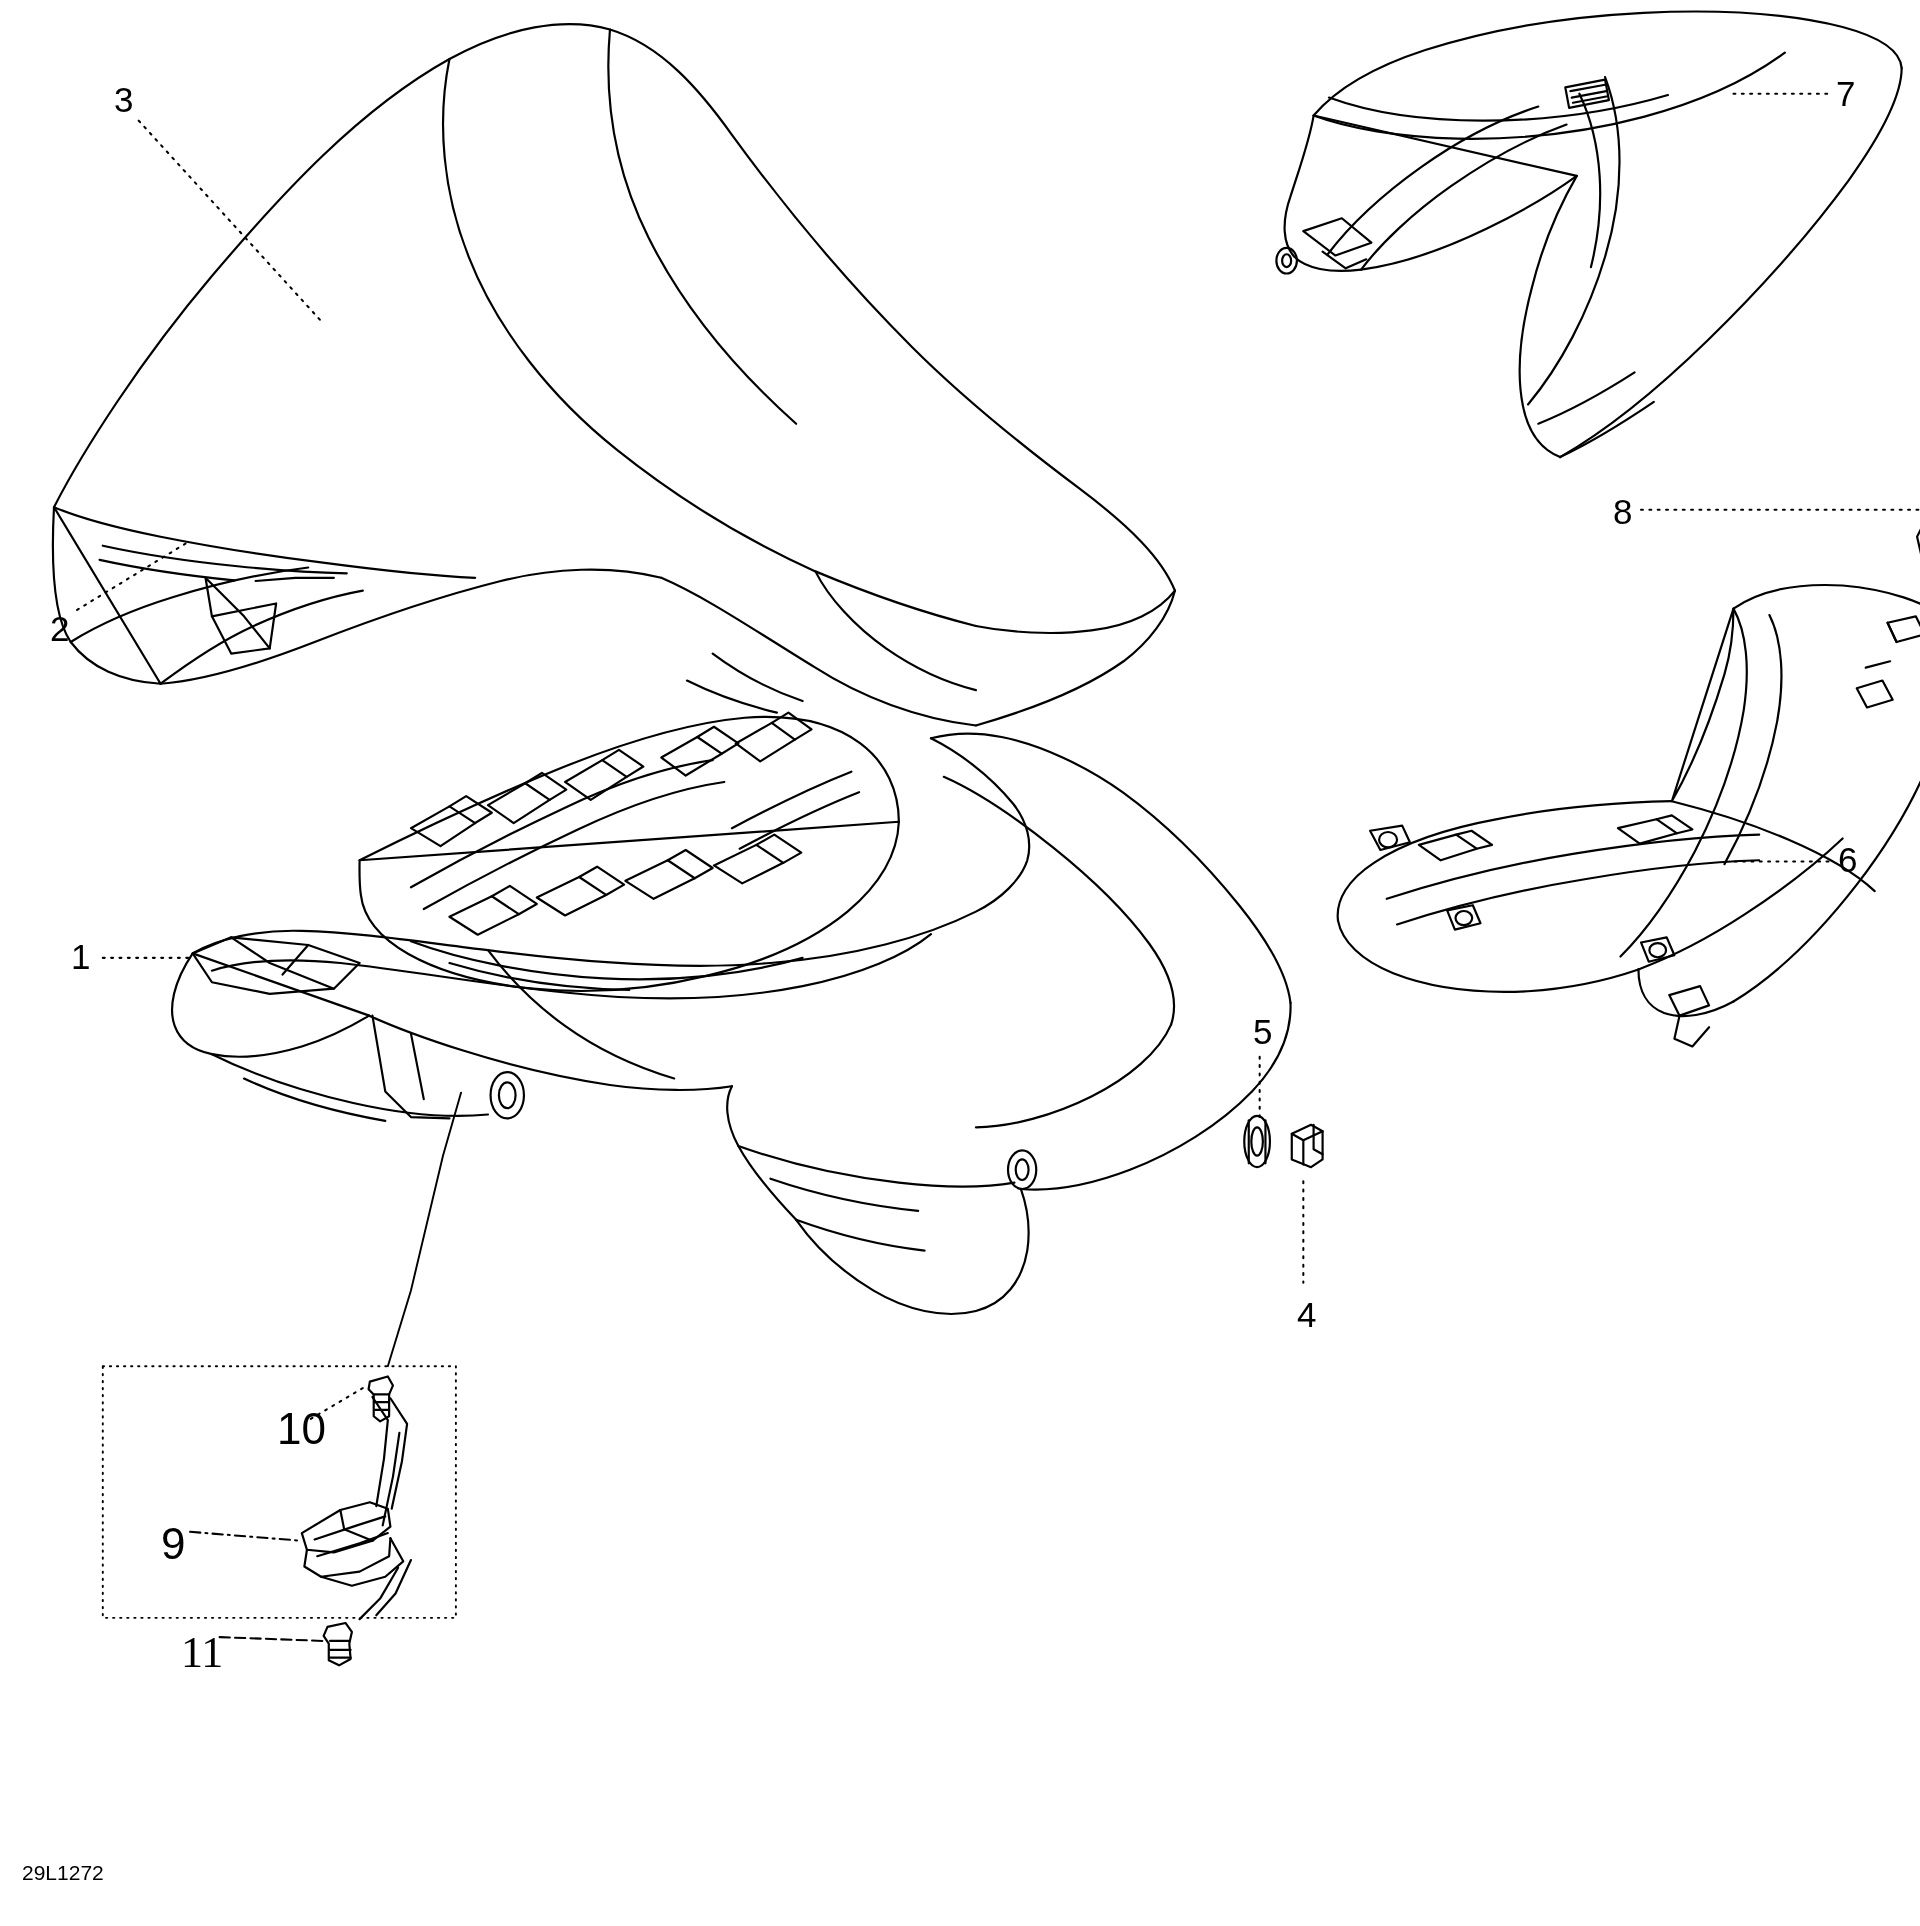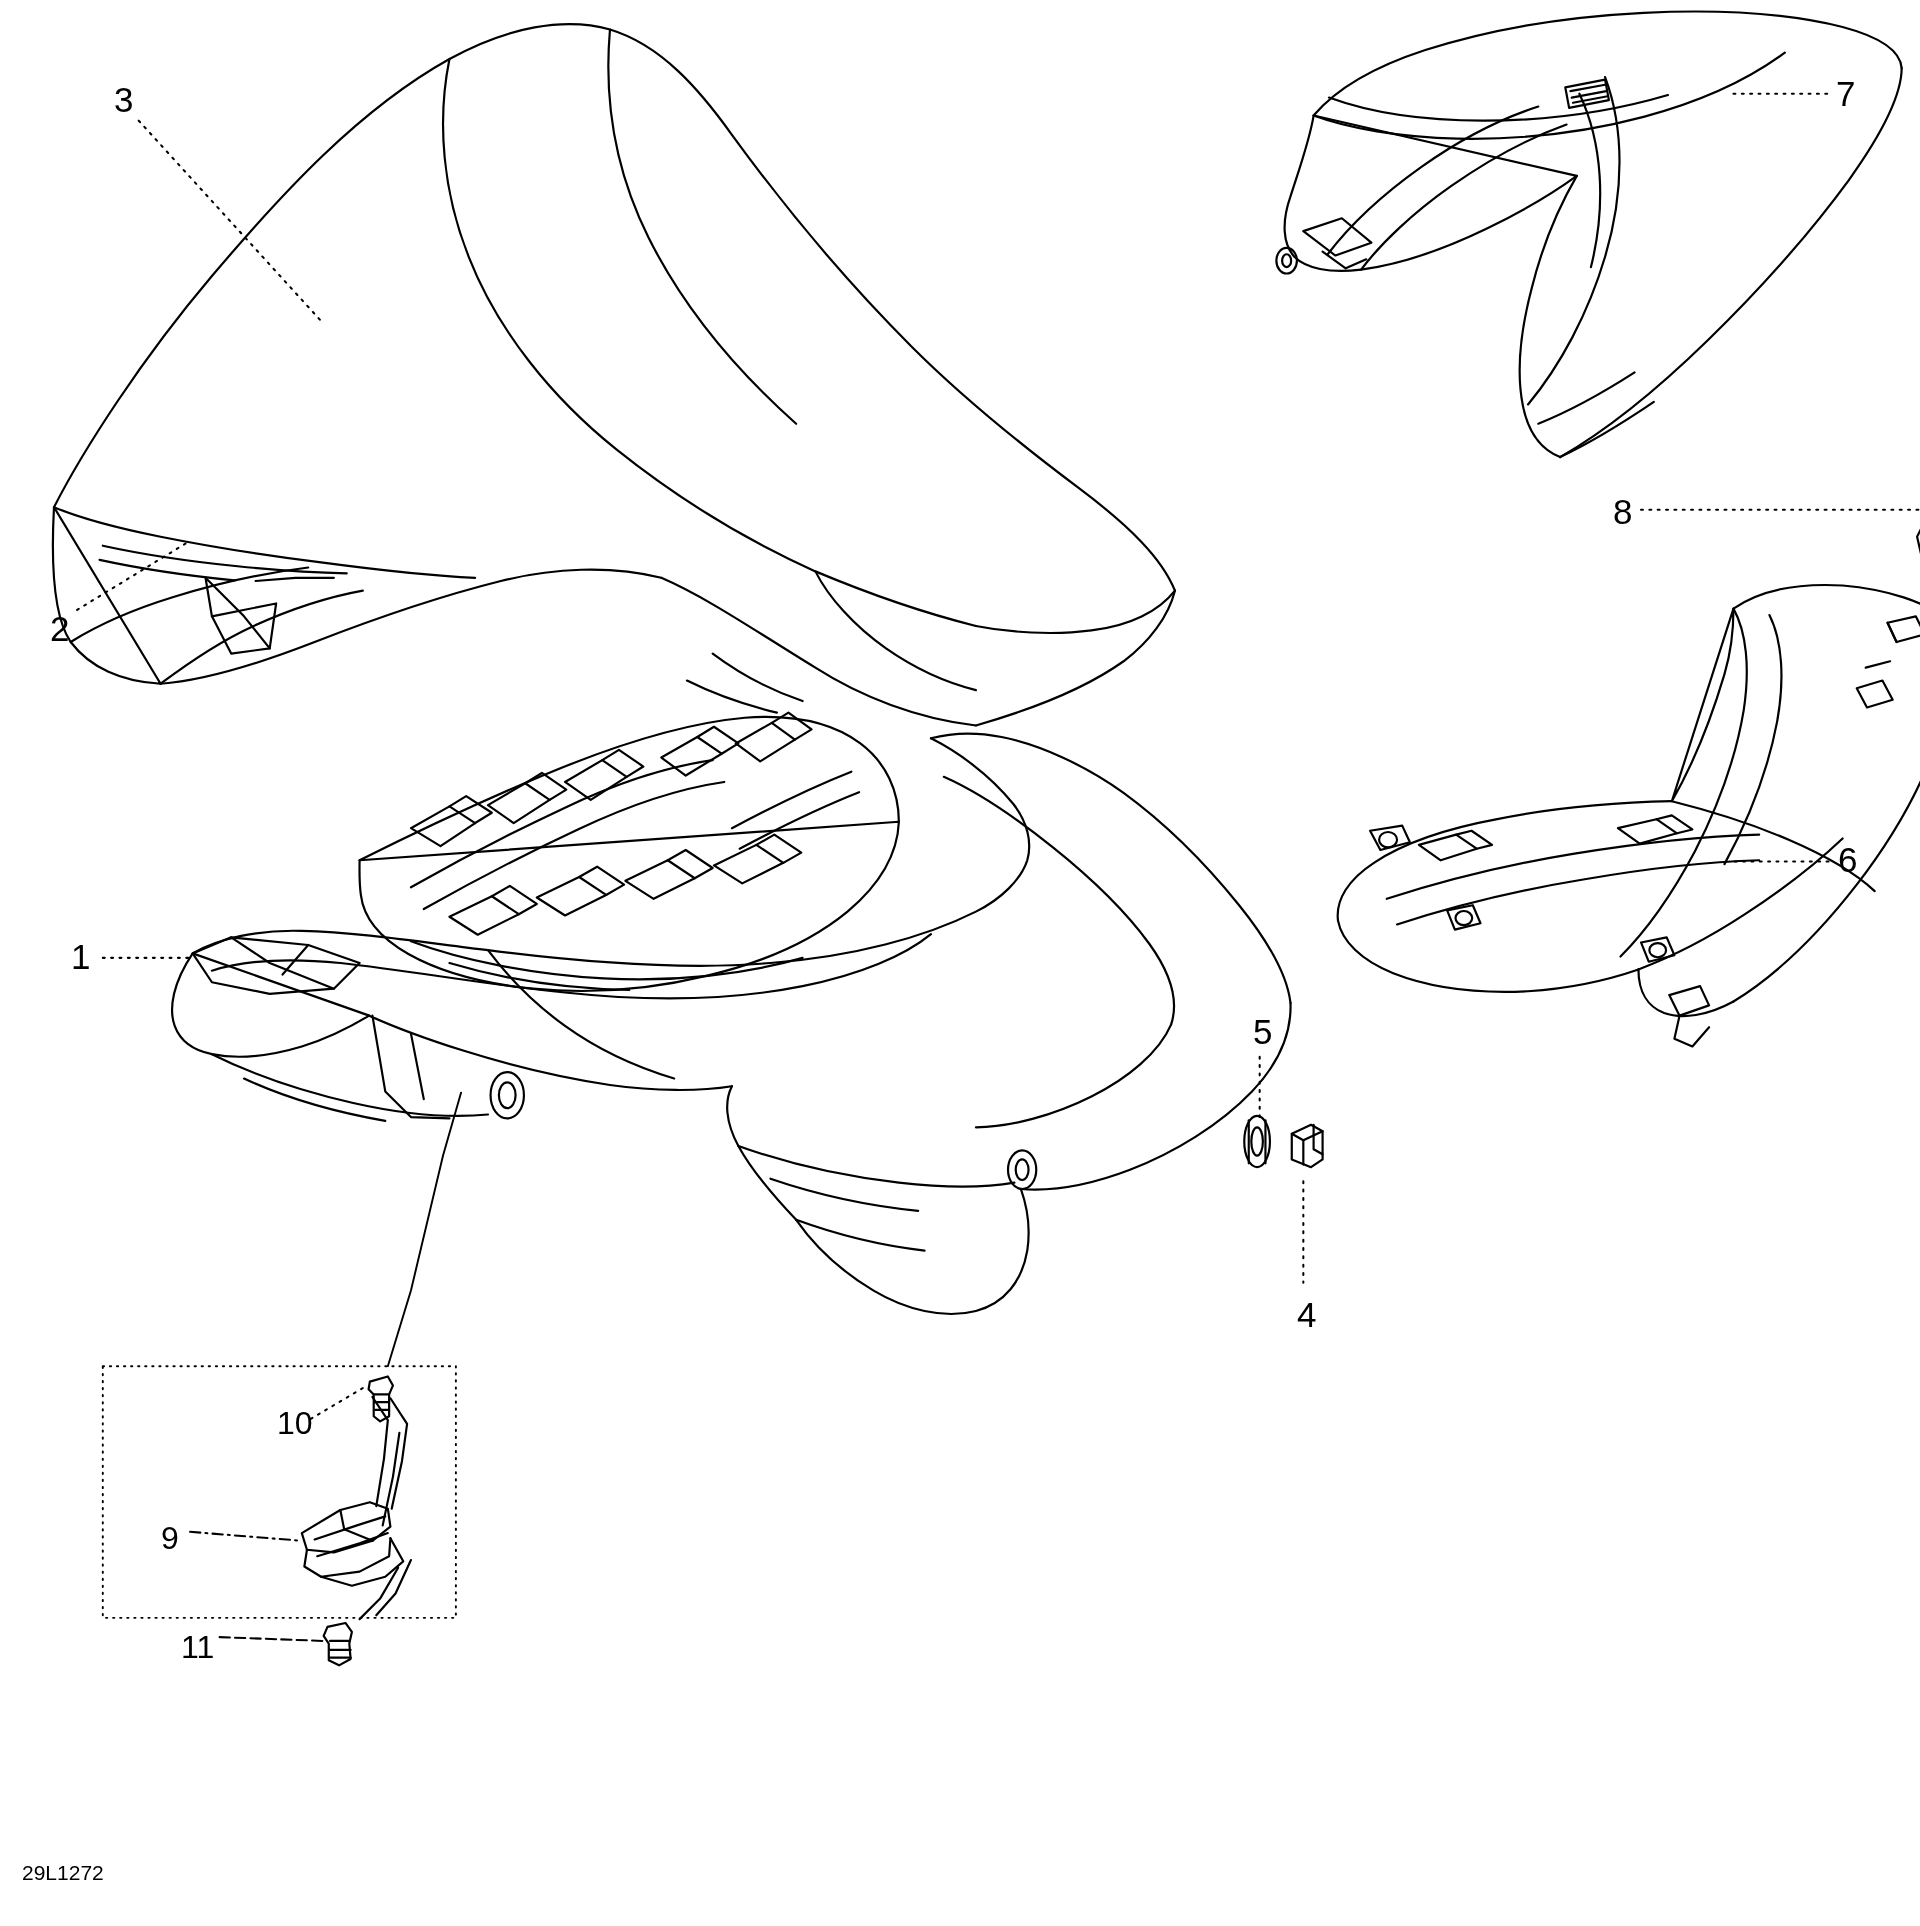--- a/index.html
+++ b/index.html
@@ -30,21 +30,21 @@
     position: absolute;
     font-family: "Liberation Sans", sans-serif;
     font-size: 35px;
     font-weight: 400;
     color: #000000;
     line-height: 1;
     white-space: nowrap;
     letter-spacing: 0px;
   }
   .inset-label {
-    font-size: 32px;
+    font-size: 44px;
   }
   #drawing-code {
     position: absolute;
     left: 22px;
     top: 1861px;
     font-family: "Liberation Sans", sans-serif;
     font-size: 21px;
     color: #000000;
     letter-spacing: 0px;
     white-space: nowrap;
@@ -419,18 +419,18 @@
   <div class="callout-label" style="left:1836px; top:76px;">7</div>
   <div class="callout-label" style="left:1613px; top:494px;">8</div>
   <div class="callout-label" style="left:50px; top:611px;">2</div>
   <div class="callout-label" style="left:1838px; top:842px;">6</div>
   <div class="callout-label" style="left:71px; top:939px;">1</div>
   <div class="callout-label" style="left:1253px; top:1014px;">5</div>
   <div class="callout-label" style="left:1297px; top:1297px;">4</div>
 
   <div class="callout-label inset-label" style="left:277px; top:1407px;">10</div>
   <div class="callout-label inset-label" style="left:161px; top:1522px;">9</div>
-  <div class="callout-label inset-label" style="left:181px; top:1631px;">11</div>
+  <div class="callout-label inset-label" style="left:181px; top:1631px;font-family:Liberation Serif, serif;">11</div>
 
   <div id="drawing-code">29L1272</div>
 
 </div>
 
 
 </body></html>

